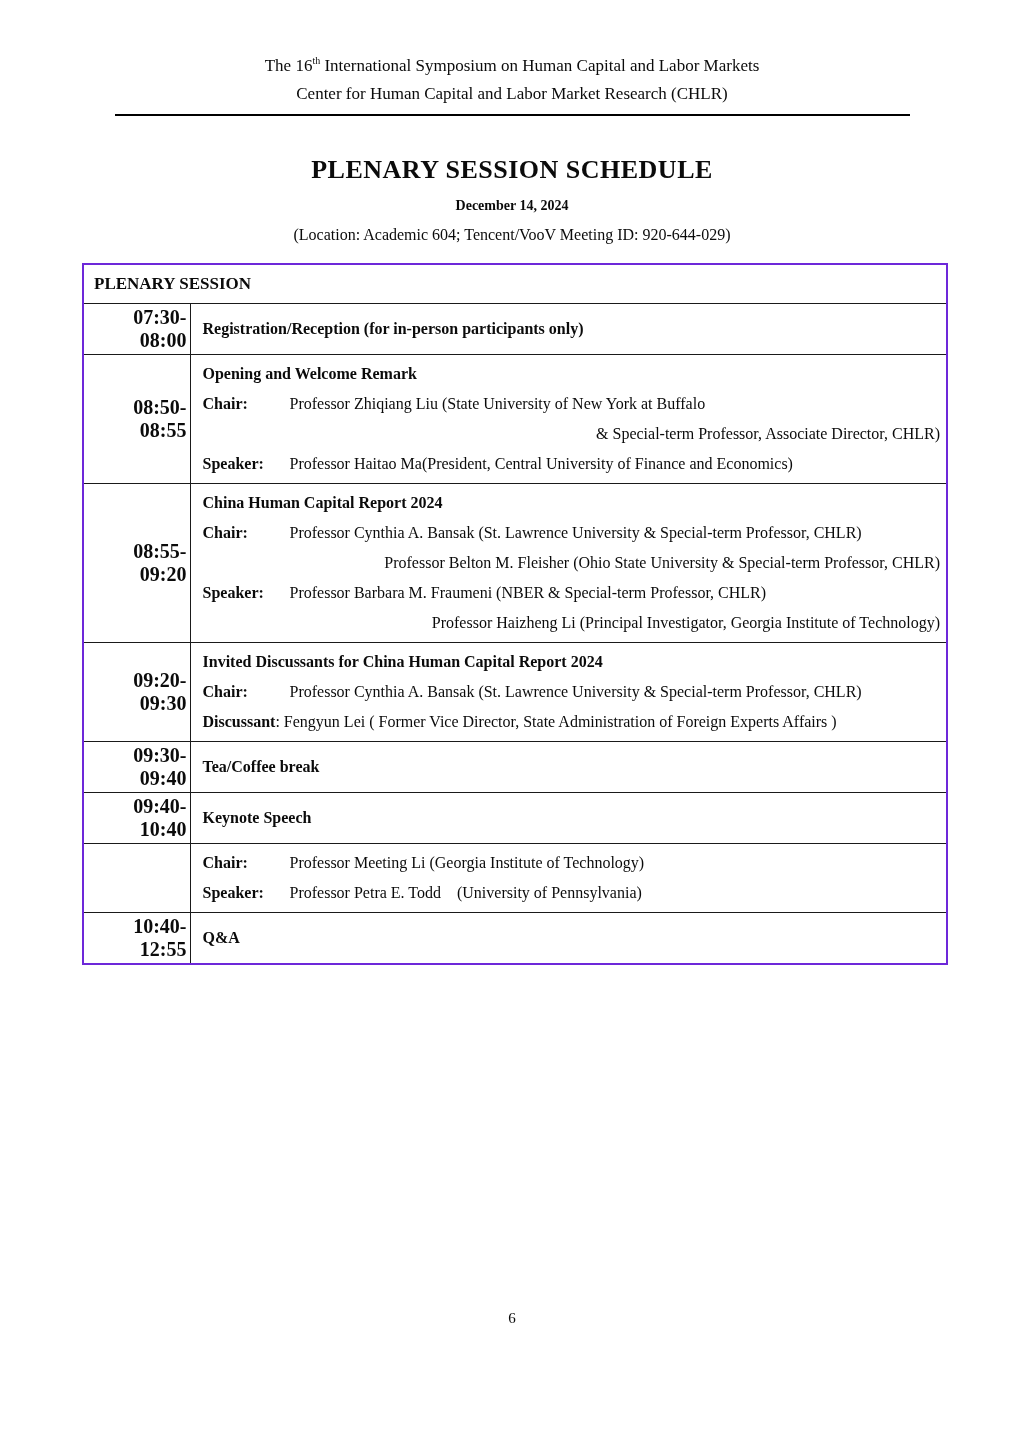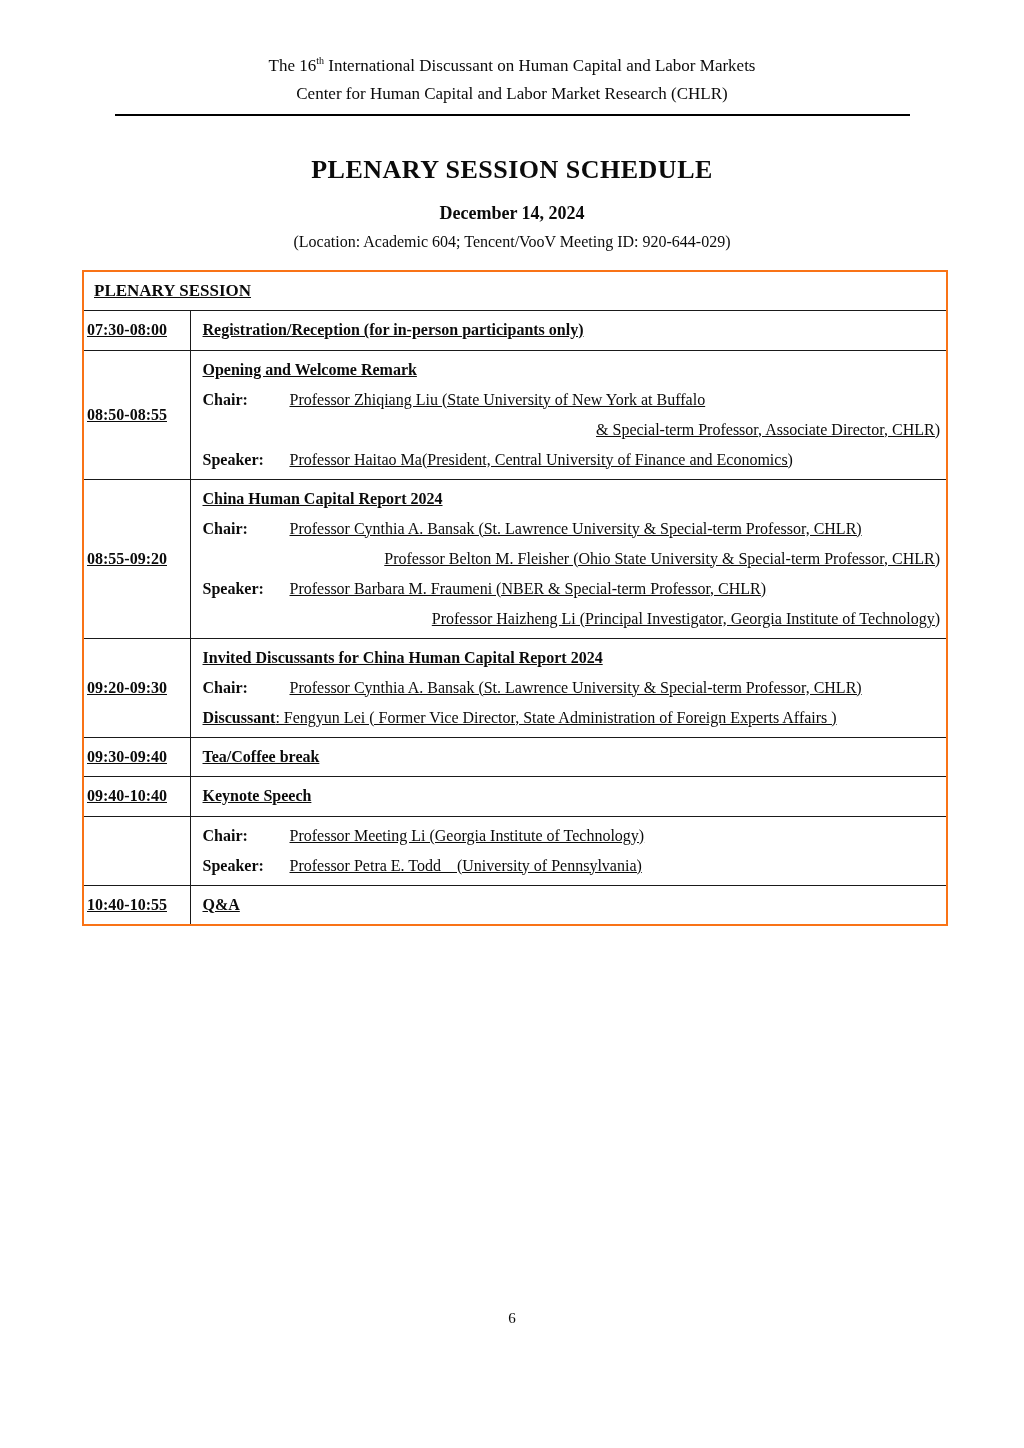--- a/index.html
+++ b/index.html
@@ -13,41 +13,40 @@
     color:#0b0b0b;
     overflow:hidden;
   }
   
   .doc-header { padding-top:52px; text-align:center; }
   .hdr-line { font-size:17px; line-height:28px; }
   .hdr-line sup { font-size:10px; vertical-align:super; line-height:0; }
   .hdr-rule { width:795px; height:2px; background:#000; margin:6px auto 0 auto; }
   
   .title  { margin-top:36px; text-align:center; font-size:26px; font-weight:bold; line-height:36px; letter-spacing:0.5px; }
-  .date   { margin-top:12px;  text-align:center; font-size:18px; font-weight:bold; line-height:26px; }
+  .date   { margin-top:5px;  text-align:center; font-size:14px; font-weight:bold; line-height:26px; }
   .loc    { margin-top:4px; text-align:center; font-size:16px; line-height:24px; }
   .tz     { margin-top:14px; text-align:center; font-size:16px; line-height:24px; }
   .tz b   { font-weight:bold; }
   
   table.sched {
     margin:16px 0 0 82px;
     width:866px;
     border-collapse:collapse;
-    border:2px solid #f97316;
+    border:2px solid #6d28d9;
     table-layout:fixed;
-    text-decoration:underline;
   }
   table.sched col.c-time { width:107px; }
   table.sched td { border:1px solid #1a1a1a; vertical-align:middle; }
   td.section {
     height:39px; font-weight:bold; font-size:17px;
     padding-left:10px;
   }
   td.time {
-    font-weight:bold; font-size:16px; text-align:left;
+    font-weight:bold; font-size:20px; text-align:right;
     padding:2px 3px;
   }
   td.content { padding:4px 6px 4px 12px; }
   .line { font-size:16px; line-height:30px; }
   .tline { font-weight:bold; }
   .lbl { display:inline-block; width:87px; font-weight:bold; }
   .lbl-inline { font-weight:bold; }
   .txt { white-space:pre-wrap; }
   .cont { padding-left:87px;text-align:right; }
   .cont.i2 { padding-left:99px; }
@@ -59,21 +58,21 @@
     position:absolute; top:1310px; left:0;
     width:100%; text-align:center; font-size:15px;
   }
 </style>
 </head>
 <body>
 
 <div class="page">
 
   <div class="doc-header">
-    <div class="hdr-line"><span>The 16</span><sup>th</sup><span> International Discussant on Human Capital and Labor Markets</span></div>
+    <div class="hdr-line"><span>The 16</span><sup>th</sup><span> International Symposium on Human Capital and Labor Markets</span></div>
     <div class="hdr-line">Center for Human Capital and Labor Market Research (CHLR)</div>
     <div class="hdr-rule"></div>
   </div>
 
   <div class="title">PLENARY SESSION SCHEDULE</div>
   <div class="date">December 14, 2024</div>
   <div class="loc">(Location: Academic 604; Tencent/VooV Meeting ID: 920-644-029)</div>
 
   <table class="sched">
     <colgroup>
@@ -139,21 +138,21 @@
 
     <tr>
       <td class="time"></td>
       <td class="content">
         <div class="line"><span class="lbl">Chair:</span><span class="txt">Professor Meeting Li (Georgia Institute of Technology)</span></div>
         <div class="line"><span class="lbl">Speaker:</span><span class="txt">Professor Petra E. Todd    (University of Pennsylvania)</span></div>
       </td>
     </tr>
 
     <tr>
-      <td class="time r37">10:40-10:55</td>
+      <td class="time r37">10:40-12:55</td>
       <td class="content">
         <div class="line tline">Q&amp;A</div>
       </td>
     </tr>
 
   </tbody>
     </table>
 
   <div class="pageno">6</div>
 

